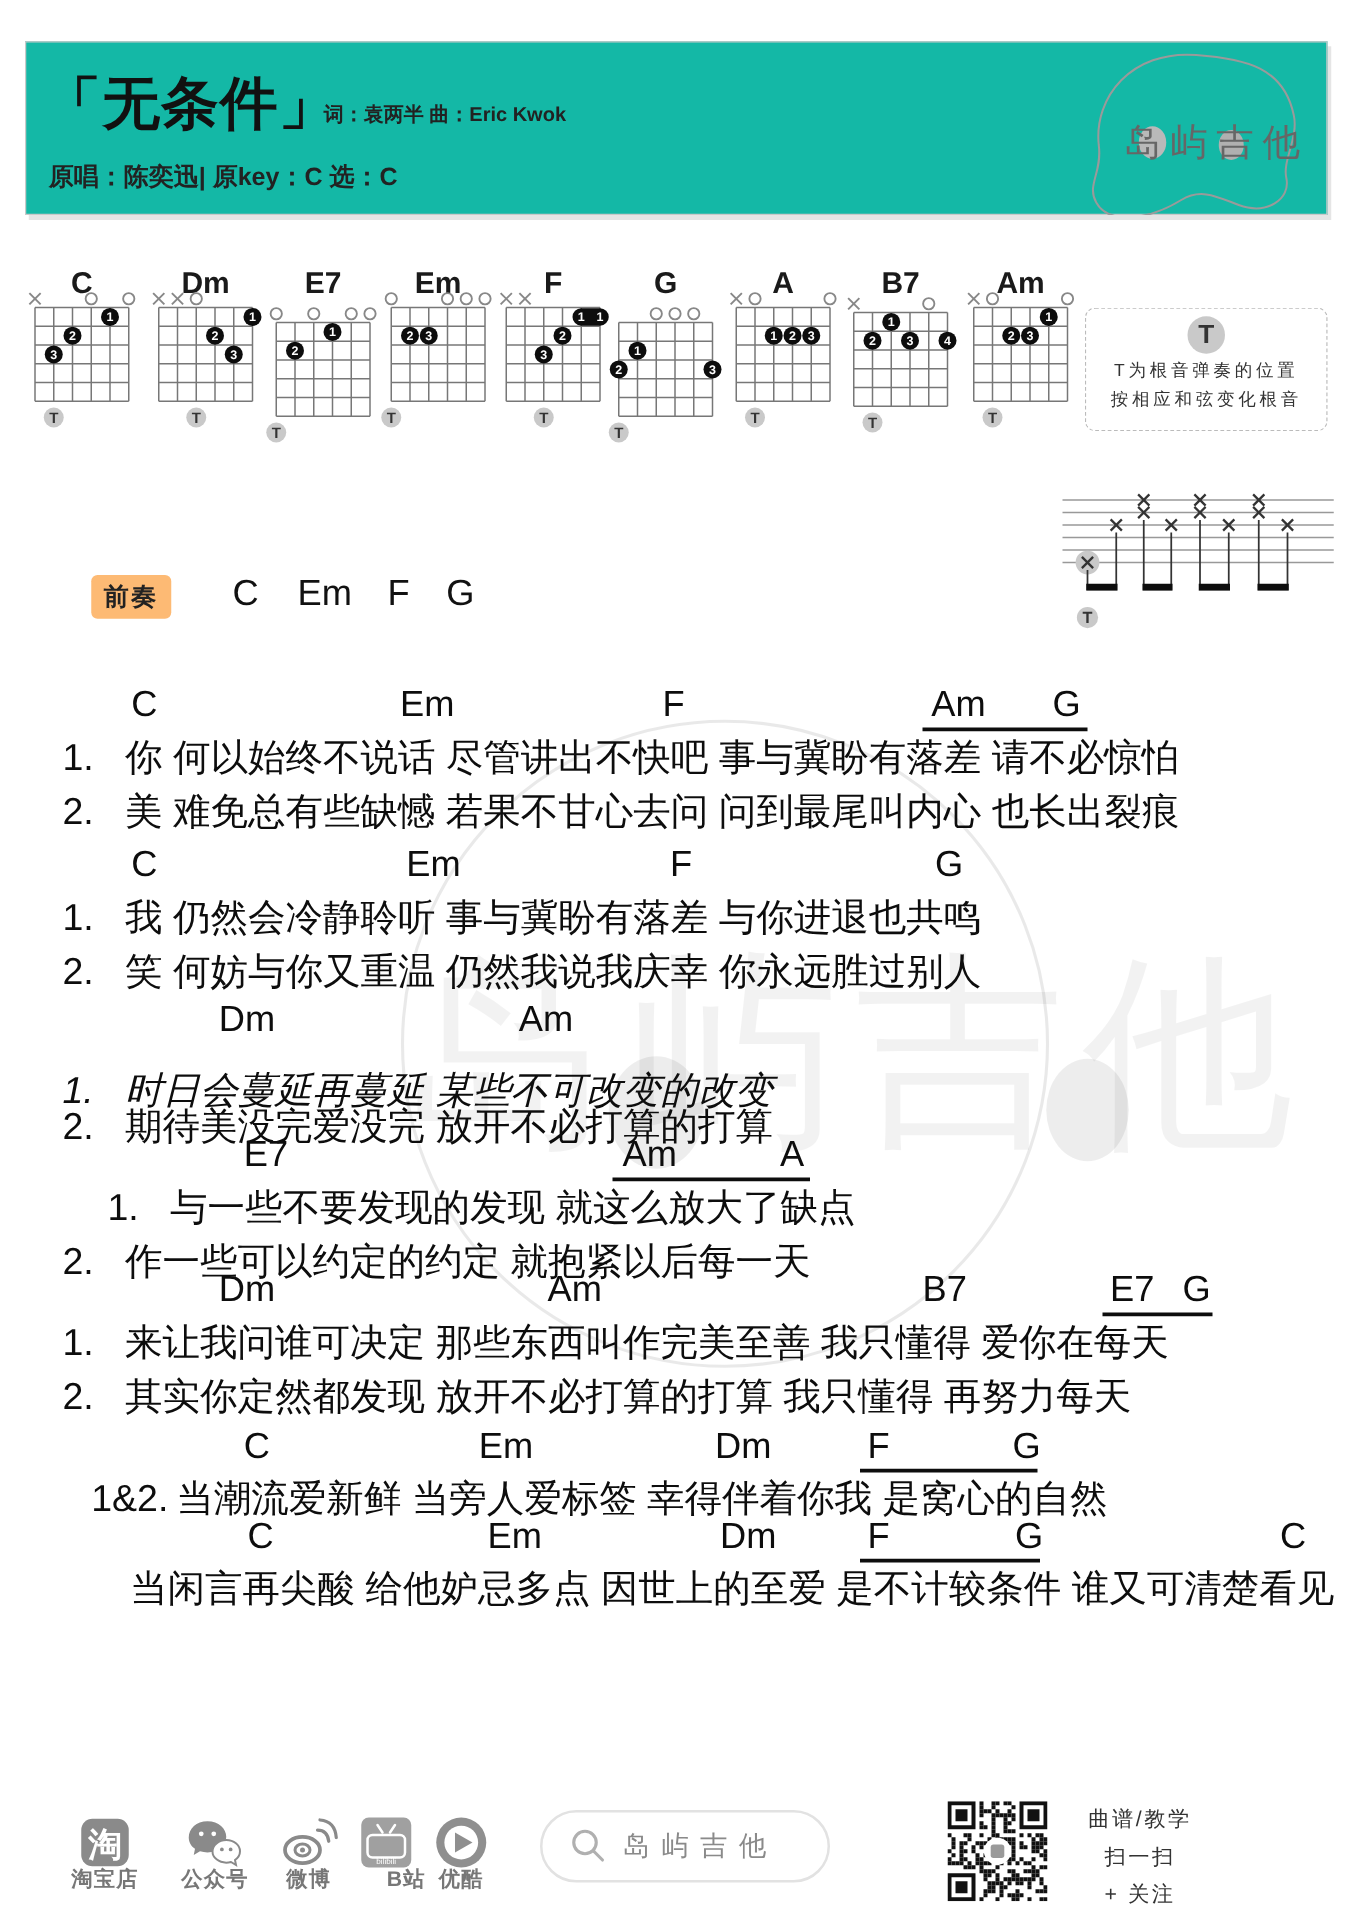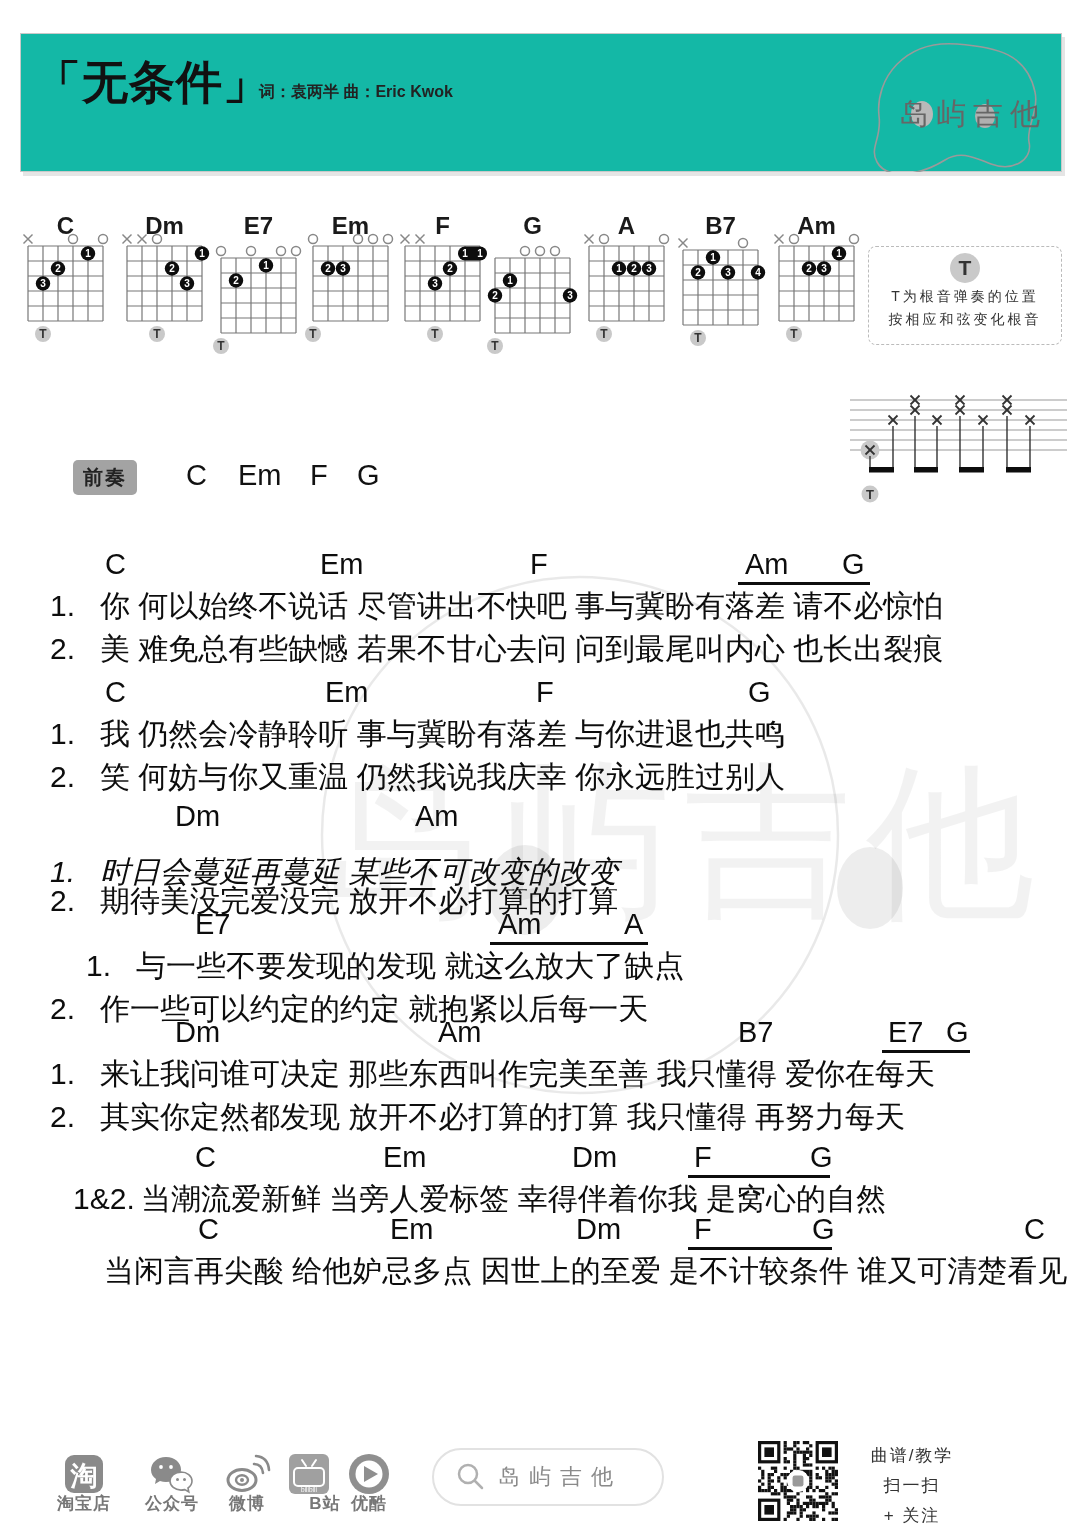--- a/index.html
+++ b/index.html
@@ -36,21 +36,21 @@
   }
   #t-symbol {
     display:inline-block; margin-top:6px; width:30px; height:30px; line-height:30px;
     border-radius:50%; background:#c9c9c9; color:#333; font-size:21px; font-weight:700;
   }
   .t-note-line { font-size:14px; color:#333; letter-spacing:3px; margin-top:5px; }
   
   #rhythm-tab { position:absolute; left:845px; top:386px; width:228px; height:128px; }
   
   #intro-label {
-    position:absolute; left:73px; top:460px; background:#a3a3a3; color:#222;
+    position:absolute; left:73px; top:460px; background:#fdba74; color:#222;
     font-size:20px; font-weight:600; padding:4px 10px; border-radius:5px; letter-spacing:2px;
   }
   .intro-chord { position:absolute; top:459px; font-size:29px; font-weight:500; color:#111; }
   
   #watermark { position:absolute; left:225px; top:560px; z-index:0; pointer-events:none; }
   
   #lyrics { position:absolute; left:0; top:0; width:1080px; height:1528px; z-index:1; pointer-events:none; }
   .verse { position:absolute; left:0; width:1080px; }
   .ch { position:absolute; top:0; font-size:29px; font-weight:500; color:#0d0d0d; white-space:nowrap; }
   .ul { position:absolute; top:34px; height:2.5px; background:#0d0d0d; }
@@ -77,20 +77,21 @@
   <svg id="watermark" width="860" height="570" viewBox="0 0 860 570">
     <circle cx="355" cy="275" r="258" fill="none" stroke="rgba(0,0,0,0.085)" stroke-width="2.5"></circle>
     <ellipse cx="300" cy="330" rx="38" ry="45" fill="rgba(0,0,0,0.07)"></ellipse>
     <ellipse cx="645" cy="328" rx="33" ry="41" fill="rgba(0,0,0,0.07)"></ellipse>
     <text id="watermark-text" x="95" y="340" font-size="168" letter-spacing="14" font-weight="200" fill="rgba(0,0,0,0.05)">岛屿吉他</text>
   </svg>
 
   <div id="header-box">
     <div id="song-title">「无条件」</div>
     <div id="song-credits">词：袁两半 曲：Eric Kwok</div>
+    <div id="song-subtitle">原唱：陈奕迅| 原key：C 选：C</div>
     <svg id="brand-logo" width="190" height="136" viewBox="0 0 190 136">
       <path d="M 100,8 C 48,4 18,42 22,80 C 25,102 12,112 20,126 C 30,144 62,140 88,124 C 104,114 118,122 134,128 C 156,136 176,124 172,106 C 169,92 182,74 178,56 C 170,18 140,11 100,8 Z" fill="none" stroke="#9a9a9a" stroke-width="1.6"></path>
       <ellipse cx="65" cy="78" rx="11" ry="13" fill="#b9b9b9"></ellipse>
       <ellipse cx="128" cy="80" rx="10" ry="12" fill="#b0b0b0"></ellipse>
       <text id="logo-text" x="42" y="88" font-size="30" letter-spacing="7" fill="#666" font-weight="400">岛屿吉他</text>
     </svg>
   </div>
 
   <div id="chord-row">
       <div class="chord-diag" style="left: 14px;"><svg width="106" height="146" viewBox="0 0 106 146">

